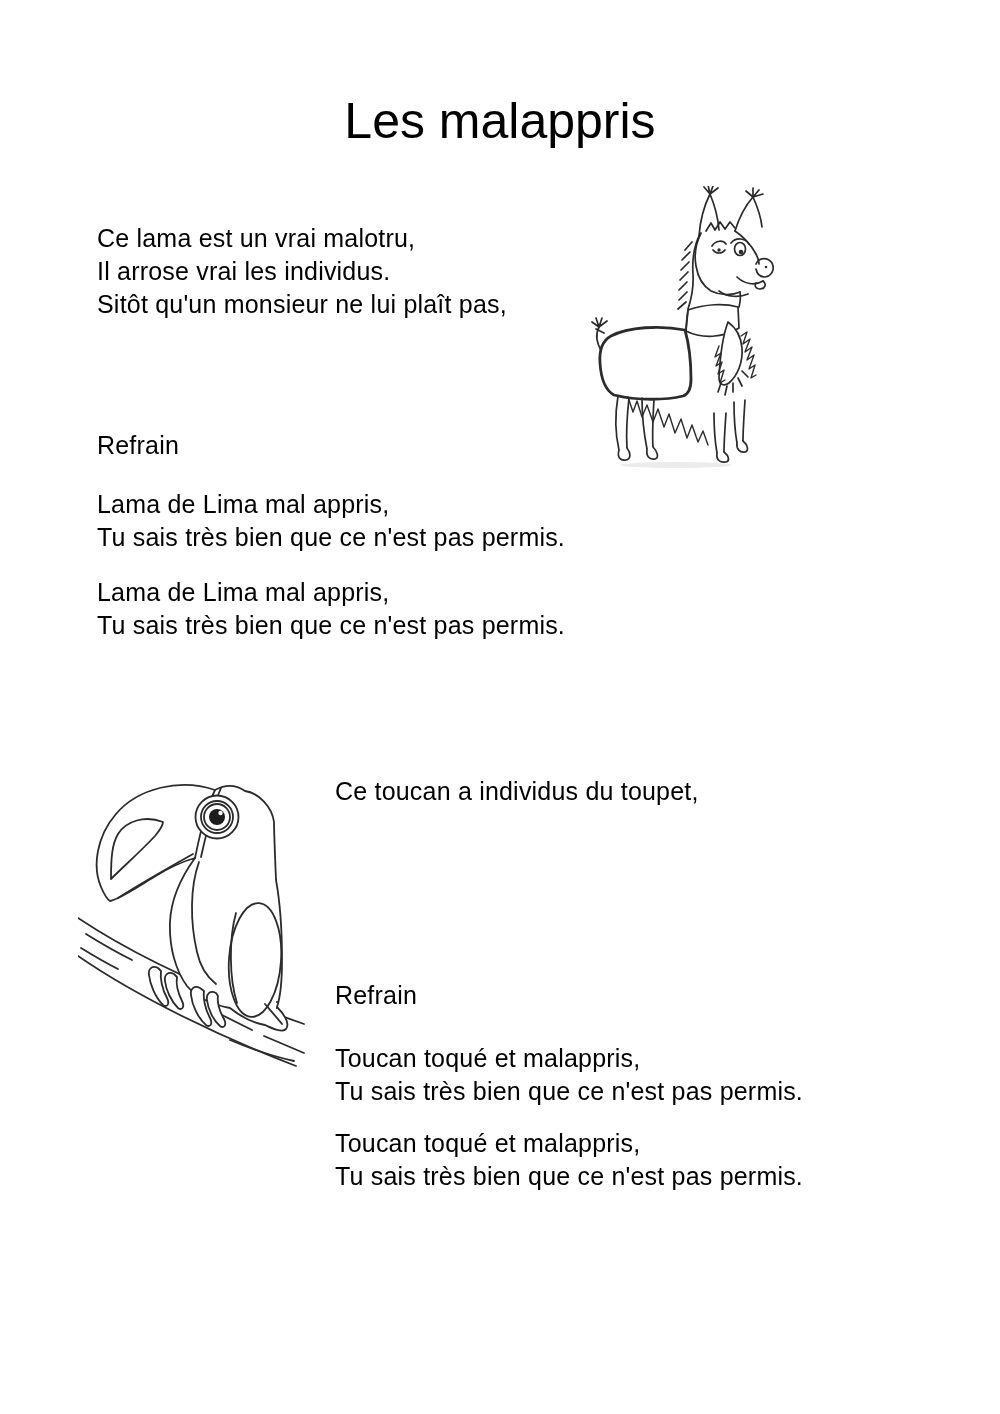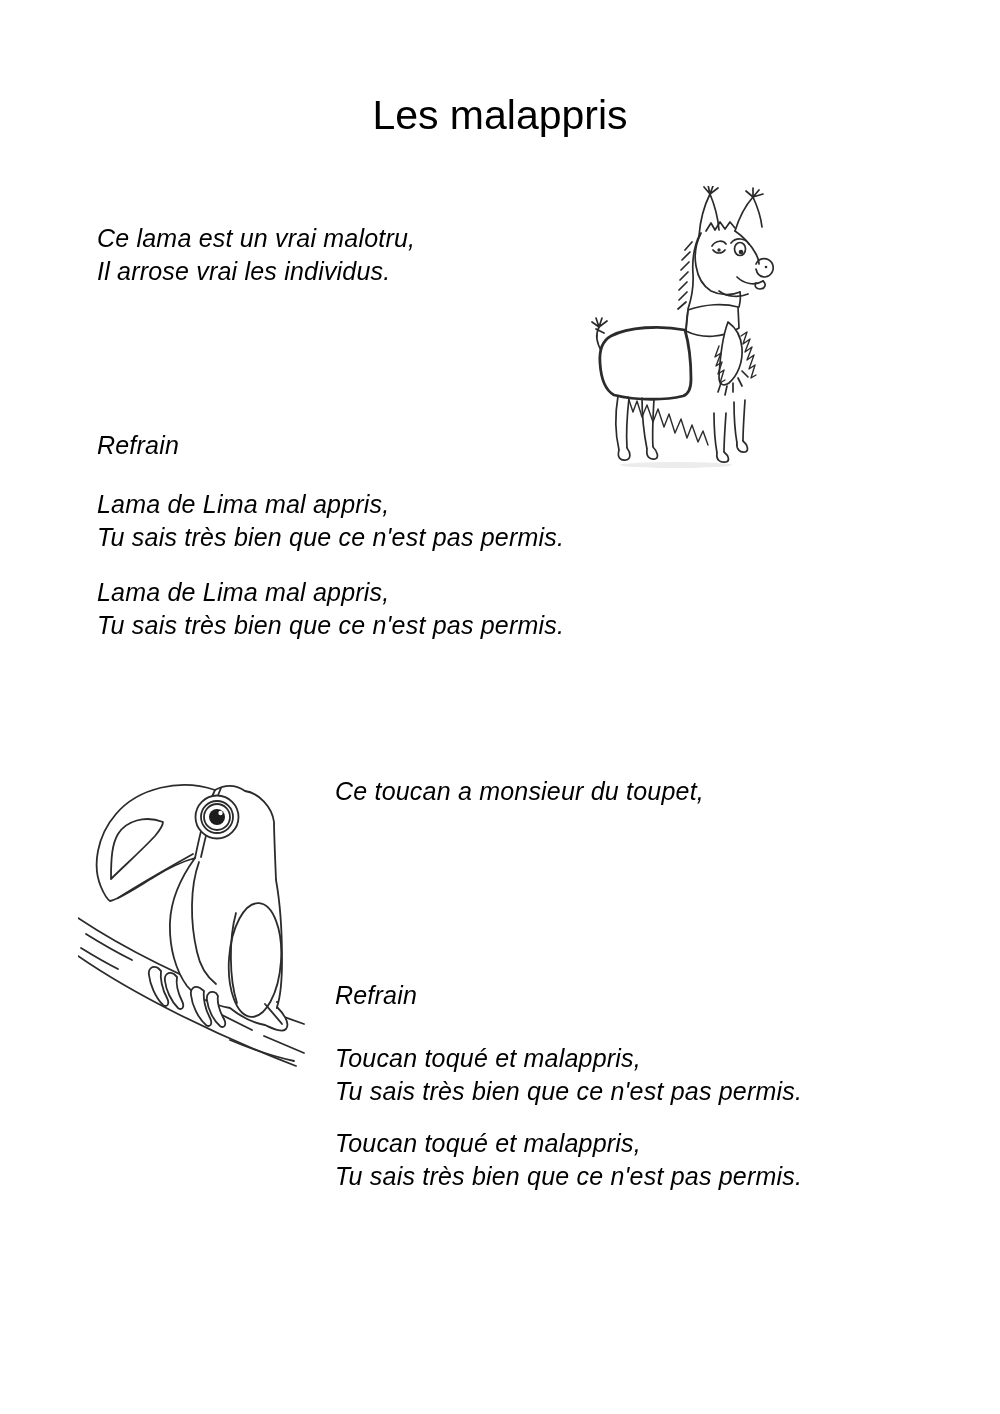--- a/index.html
+++ b/index.html
@@ -6,26 +6,26 @@
   body{
     width:1000px;height:1414px;
     background:#ffffff;
     position:relative;
     font-family:"Liberation Sans","DejaVu Sans",sans-serif;
     color:#000;
     overflow:hidden;
   }
   .title{
     position:absolute;top:92px;left:0;width:1000px;
-    text-align:center;font-size:41px;font-weight:400;
+    text-align:center;font-size:50px;font-weight:400;
     margin:0;letter-spacing:0px;white-space:nowrap;
   }
   .stanza,.label{
     position:absolute;font-size:25px;line-height:33px;
-    letter-spacing:.2px;white-space:nowrap;font-style:italic;
+    letter-spacing:.2px;white-space:nowrap;
   }
   .verse1{left:97px;top:222px}
   .refrain-label1{left:97px;top:429px}
   .r1s1{left:97px;top:488px}
   .r1s2{left:97px;top:576px}
   .verse2{left:335px;top:775px}
   .refrain-label2{left:335px;top:979px}
   .r2s1{left:335px;top:1042px}
   .r2s2{left:335px;top:1127px}
   .llama-svg{position:absolute;left:588px;top:186px}
@@ -35,20 +35,21 @@
 <body>
 
 <div>
 
   <h1 class="title">Les malappris</h1>
 
   <section>
     <div class="stanza verse1">
         <div class="line">Ce lama est un vrai malotru,</div>
         <div class="line">Il arrose vrai les individus.</div>
+        <div class="line">Sitôt qu'un monsieur ne lui plaît pas,</div>
       </div>
 
     <svg class="llama-svg" width="187" height="288" viewBox="0 0 187 288" xmlns="http://www.w3.org/2000/svg">
       <g fill="none" stroke="#2b2b2b" stroke-width="1.7" stroke-linecap="round" stroke-linejoin="round">
         <ellipse cx="88" cy="279" rx="56" ry="3" fill="#ececec" stroke="none"></ellipse>
         <g>
           <path d="M14,166 C9,158 7,149 11,141"></path>
           <path d="M11,141 l-7,-5 M11,141 l-3,-9 M11,141 l3,-9 M11,141 l8,-6 M16,147 l-8,-4"></path>
         </g>
         <g>
@@ -158,21 +159,21 @@
           <path fill="#ffffff" d="M138,221 C132,218 128,222 129,228 C130,237 135,248 142,254 C146,257 149,253 146,247 C141,239 139,229 140,224 Z"></path>
         </g>
         <g>
           <circle cx="199" cy="230" r="1.1" fill="#2b2b2b" stroke="none"></circle>
           <circle cx="199" cy="236" r="1.1" fill="#2b2b2b" stroke="none"></circle>
         </g>
       </g>
     </svg>
 
     <div class="stanza verse2">
-        <div class="line">Ce toucan a monsieur du toupet,</div>
+        <div class="line">Ce toucan a individus du toupet,</div>
       </div>
     <div class="label refrain-label2">Refrain</div>
     <div class="stanza r2s1">
         <div class="line">Toucan toqué et malappris,</div>
         <div class="line">Tu sais très bien que ce n'est pas permis.</div>
       </div>
     <div class="stanza r2s2">
         <div class="line">Toucan toqué et malappris,</div>
         <div class="line">Tu sais très bien que ce n'est pas permis.</div>
       </div>

